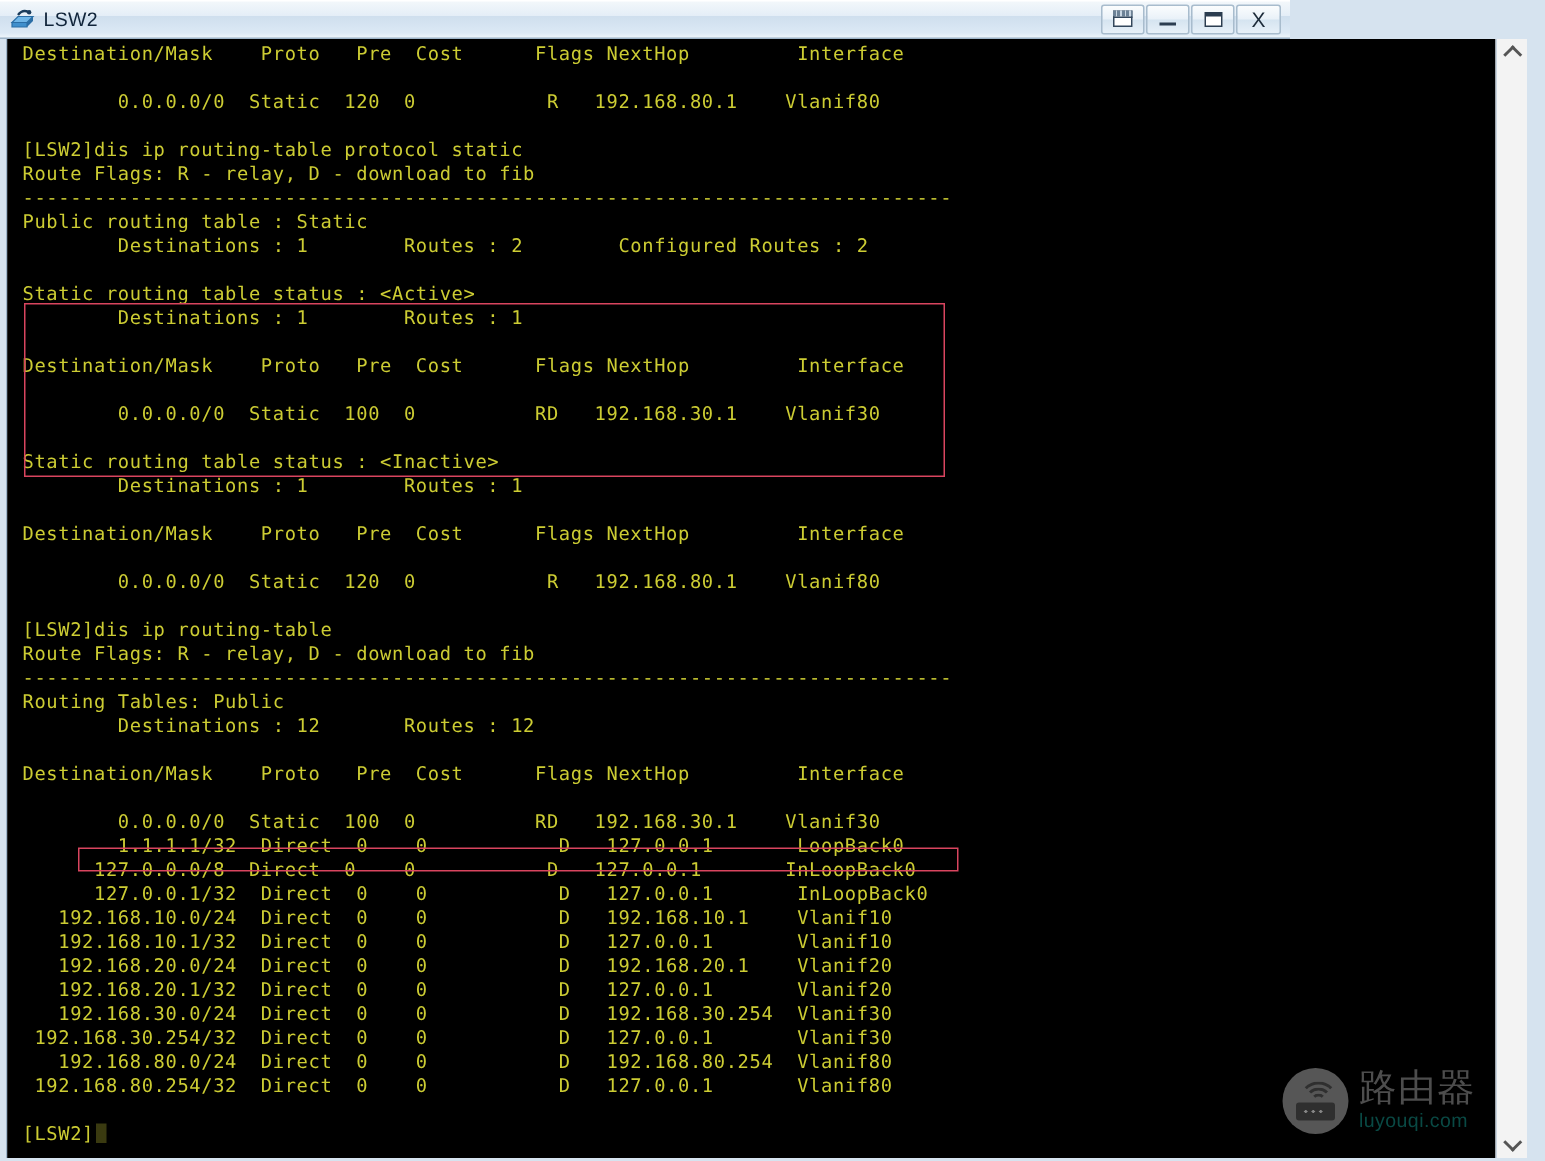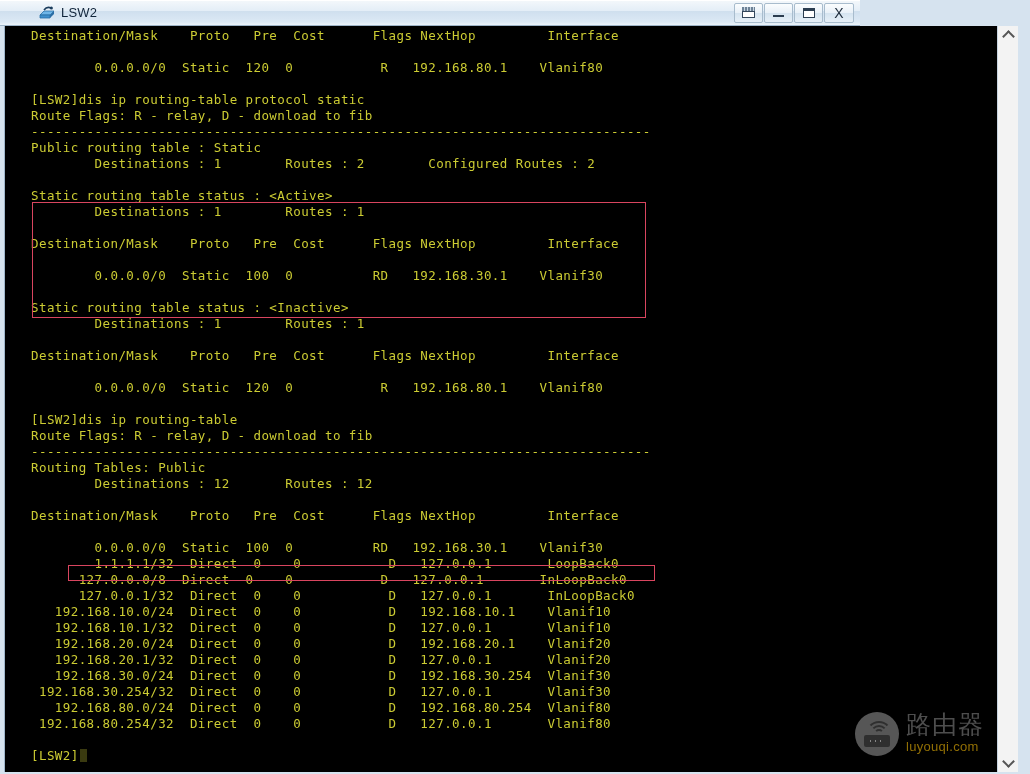--- a/index.html
+++ b/index.html
@@ -20,21 +20,20 @@
   #titlebar {
     position: absolute;
     left: 0; top: 0;
     width: 860px; height: 26px;
     background: linear-gradient(to bottom,
         #f4f8fb 0%, #e4eef7 42%, #cfdfee 44%, #dce9f5 88%, #eef5fb 100%);
     border-bottom: 1px solid #9eb4c8;
     box-sizing: border-box;
     display: flex;
     align-items: center;
-    padding-left: 32px;
   }
   #titlebar::after{
     content:"";
     position:absolute; left:0; top:0; right:0; height:1px;
     background:#ffffff;
   }
   .title-icon {
     width: 20px; height: 18px;
     margin-left: 5px; margin-right: 4px;
     position: relative;
@@ -105,21 +104,21 @@
   #term-frame {
     position: absolute;
     left: 4px; top: 0px;
     width: 1014px; height: 746px;
     background: #000;
     border-left: 1px solid #9fb6cb;
     box-sizing: border-box;
   }
   #term {
     position: absolute;
-    left: 16px; top: 0;
+    left: 0; top: 0;
     width: 992px; height: 746px;
     background: #000;
     overflow: hidden;
   }
   pre#console {
     margin: 0;
     padding: 2px 0 0 10px;
     color: #cccc33;
     font-family: "DejaVu Sans Mono", monospace;
     font-size: 12.5px;
@@ -215,21 +214,21 @@
   #wm-icon .w2 { left: 15px; top: 13px; width: 14px; height: 14px; }
   #wm-icon .w3 { left: 11px; top: 9px;  width: 22px; height: 22px; }
   #wm-text { margin-left: 7px; line-height: 1; }
   #wm-cn {
     font-family: "DejaVu Sans", sans-serif;
     font-size: 25px; color: #7d7d7d; letter-spacing: 1px;
     display: block;
   }
   #wm-en {
     font-family: "Liberation Sans", sans-serif;
-    font-size: 13px; color: #eab308; letter-spacing: .3px;
+    font-size: 13px; color: #0f766e; letter-spacing: .3px;
     display: block; margin-top: 3px;
   }
 </style>
 </head>
 <body>
 
 <div id="app">
 
   <div id="titlebar">
     <span class="title-icon">

